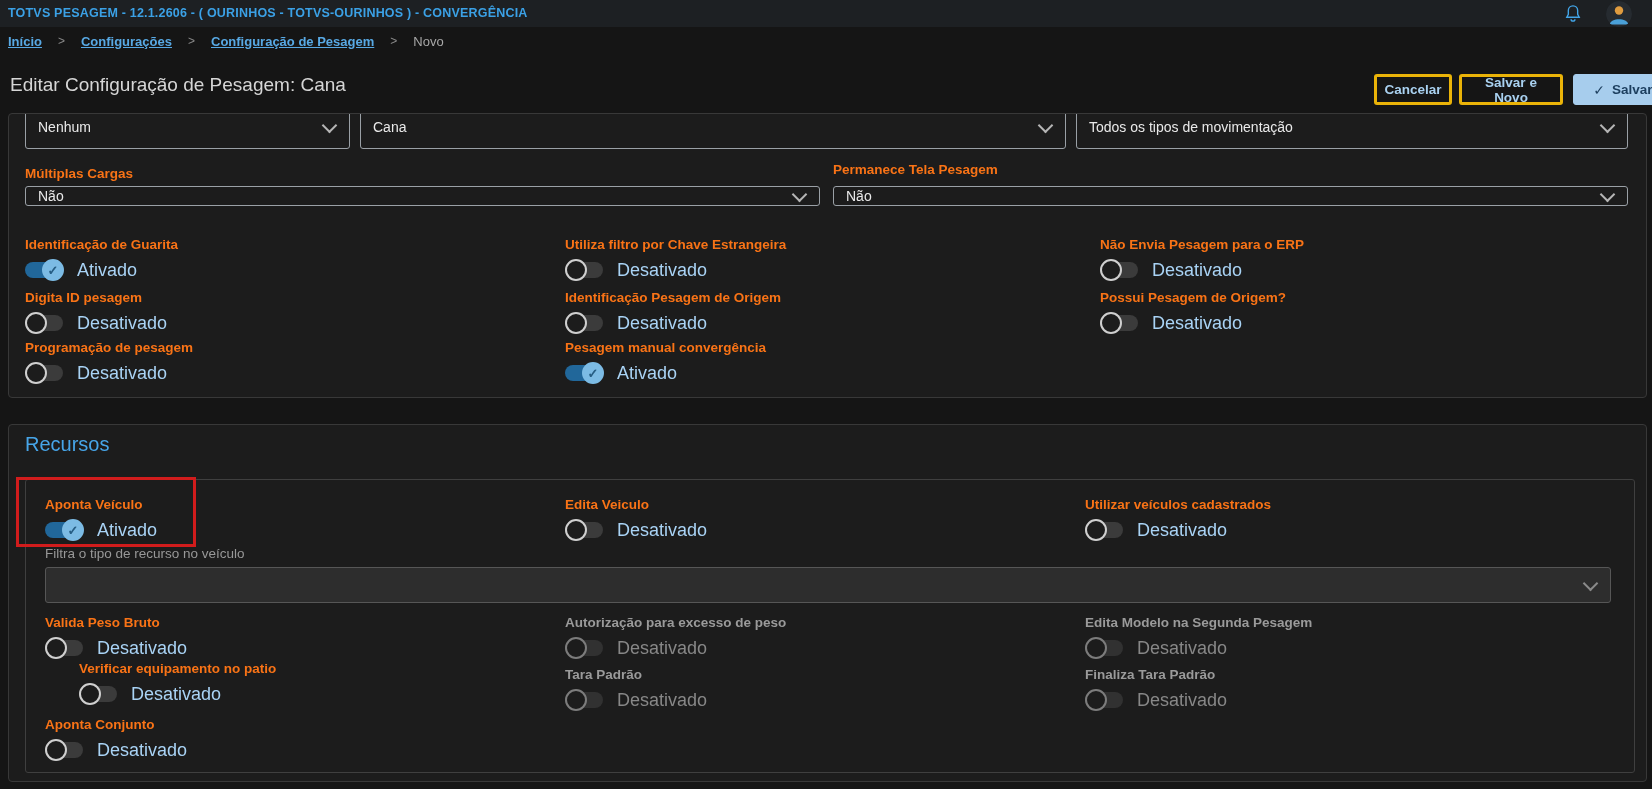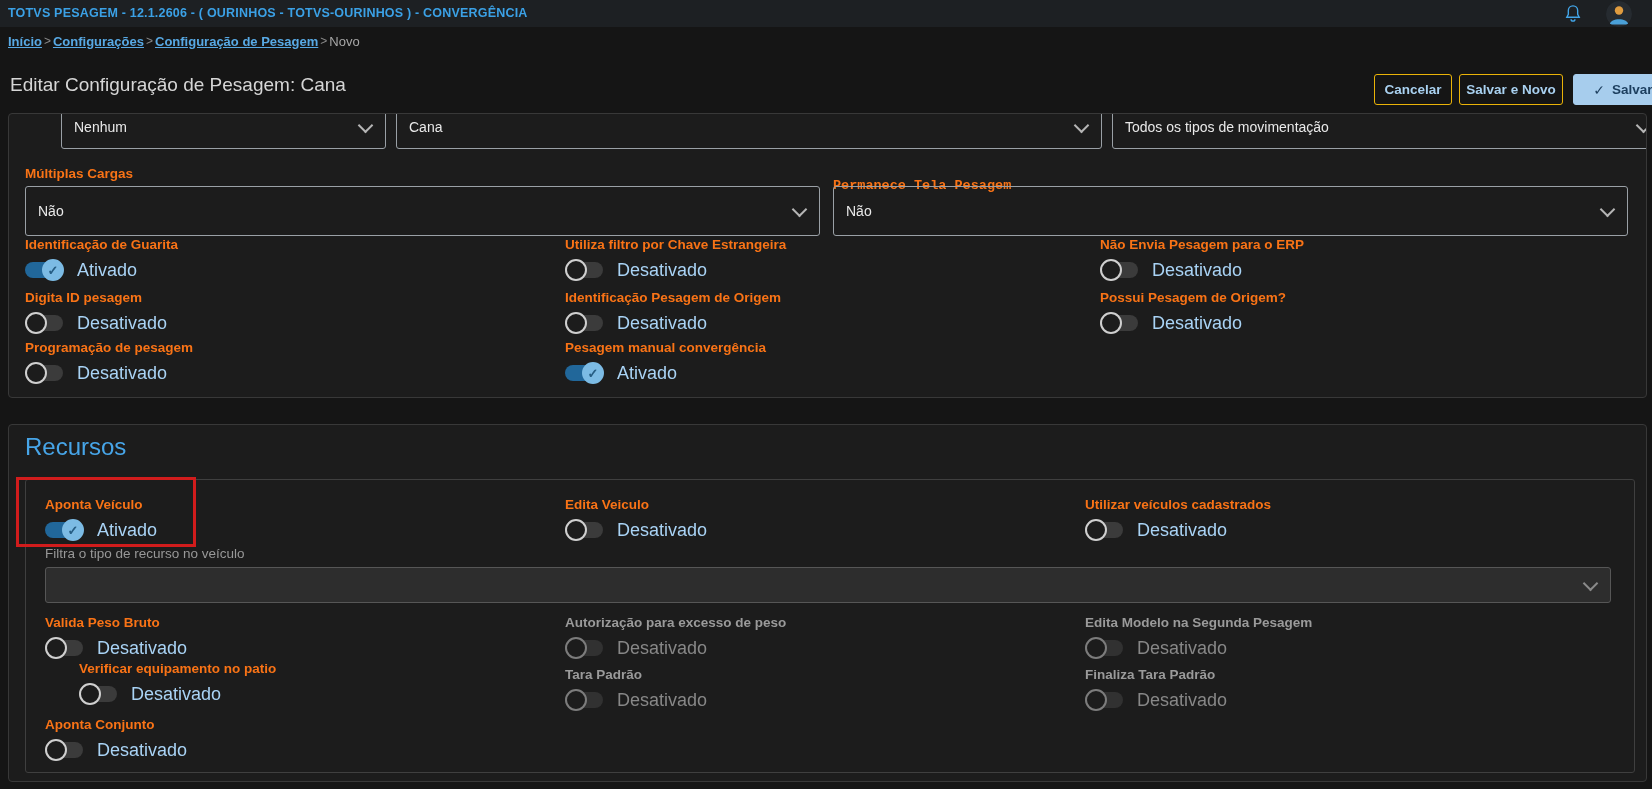--- a/index.html
+++ b/index.html
@@ -7,44 +7,44 @@
        font-family:"Liberation Sans",sans-serif;color:#e9e9e9;}
   .abs{position:absolute;}
 
   
   .appbar{left:0;top:0;width:1652px;height:27px;background:#1d2023;}
   .appbar-title{left:8px;top:6px;font-size:12.5px;font-weight:bold;color:#3ba1e6;letter-spacing:.2px;}
   .bell{left:1562px;top:3px;width:22px;height:22px;cursor:pointer;}
   .avatar{left:1606px;top:1px;width:26px;height:26px;border-radius:50%;overflow:hidden;cursor:pointer;}
 
   
-  .crumbs{left:8px;top:32px;height:18px;font-size:13px;display:flex;align-items:center;gap:2px;white-space:nowrap;}
+  .crumbs{left:8px;top:32px;height:18px;font-size:13px;display:flex;align-items:center;gap:16px;white-space:nowrap;}
   .crumb-link{color:#58a9e4;font-weight:bold;text-decoration:underline;cursor:pointer;}
   .crumb-sep{color:#8a8a8a;font-size:12px;}
   .crumb-current{color:#a8a8a8;}
 
   
   .page-title{left:10px;top:74px;font-size:19px;color:#d6d6d6;}
   .btn{position:absolute;top:74px;height:31px;border-radius:3px;box-sizing:border-box;
        display:flex;align-items:center;justify-content:center;font-size:13.5px;font-weight:bold;cursor:pointer;}
-  .btn-ghost{background:transparent;border:1px solid #eab308;color:#a9d1f0;}
+  .btn-ghost{background:transparent;border:3px solid #eab308;color:#a9d1f0;}
   .btn-primary{background:#a7cded;border:1px solid #a7cded;color:#1c3e5e;gap:7px;}
   .btn-primary .ck{font-size:14px;font-weight:normal;}
 
   
   .panel{background:#1c1c1c;border:1px solid #383838;border-radius:4px;box-sizing:border-box;overflow:hidden;}
   #panel-form{left:8px;top:113px;width:1639px;height:285px;}
   #panel-recursos{left:8px;top:424px;width:1639px;height:358px;}
 
   
-  .select{position:absolute;height:50px;border:1px solid #9aa0a6;border-radius:3px;background:transparent;
+  .select{position:absolute;height:20px;border:1px solid #9aa0a6;border-radius:3px;background:transparent;
           box-sizing:border-box;display:flex;align-items:center;padding:0 34px 0 12px;font-size:14px;color:#e9e9e9;cursor:pointer;}
   .select .chev{position:absolute;right:14px;top:50%;width:9px;height:9px;margin-top:-7px;
                 border-right:2px solid #b5b5b5;border-bottom:2px solid #b5b5b5;transform:rotate(45deg);}
-  .select.tall{height:44px;margin-left:36px;}
+  .select.tall{height:44px;}
   .select.disabled{background:#2d2d2d;border-color:#565656;cursor:default;}
   .select.disabled .chev{border-color:#8a8a8a;}
 
   .flabel{font-size:13.5px;font-weight:bold;color:#f97316;line-height:16px;}
   .flabel.muted{font-weight:normal;color:#989898;}
 
   
   .field{position:absolute;}
   .field .trow{margin-top:6px;display:flex;align-items:center;gap:14px;height:22px;}
   .switch{position:relative;width:38px;height:16px;border-radius:8px;background:#3b3b3b;cursor:pointer;flex:0 0 auto;}
@@ -55,21 +55,21 @@
   .switch.on{background:#21679a;}
   .switch.on .knob{left:auto;right:-1px;background:#7cbbe4;border-color:#7cbbe4;}
   .switch.on .check{display:block;}
   .switch.disabled{background:#313131;cursor:default;}
   .switch.disabled .knob{border-color:#7c7c7c;}
   .tstate{font-size:18px;color:#a9d3f5;}
   .tstate.disabled{color:#878787;}
   .field.disabled .flabel{color:#9a9a9a;}
 
   
-  .section-heading{font-size:24px;color:#47a5e8;}
+  .section-heading{font-size:20px;color:#47a5e8;}
   .inner-box{position:absolute;border:1px solid #3f3f3f;border-radius:3px;box-sizing:border-box;}
   .red-box{position:absolute;border:3px solid #d11c1c;box-sizing:border-box;z-index:5;}
 </style>
 </head>
 <body>
 
 <header class="abs appbar">
   <div class="abs appbar-title">TOTVS PESAGEM - 12.1.2606 - ( OURINHOS - TOTVS-OURINHOS ) - CONVERGÊNCIA</div>
   <div class="abs bell">
     <svg viewBox="0 0 24 24" width="22" height="22">
@@ -117,21 +117,21 @@
   <div class="select tall" style="left:351px;top:-9px;width:706px;">
     <span>Cana</span>
     <span class="chev"></span>
   </div>
 
   <div class="abs flabel" style="left:16px;top:52px;">Múltiplas Cargas</div>
   <div class="select" style="left:16px;top:72px;width:795px;">
     <span>Não</span>
     <span class="chev"></span>
   </div>
-  <div class="abs flabel" style="left:824px;top:64px;font-family:Liberation Mono, monospace;">Permanece Tela Pesagem</div>
+  <div class="abs flabel" style="left:824px;top:48px;">Permanece Tela Pesagem</div>
   <div class="select" style="left:824px;top:72px;width:795px;">
     <span>Não</span>
     <span class="chev"></span>
   </div>
 
   <div class="field on" style="left:16px;top:123px;">
     <div class="flabel">Identificação de Guarita</div>
     <div class="trow">
       <span class="switch on">
           <span class="knob">

